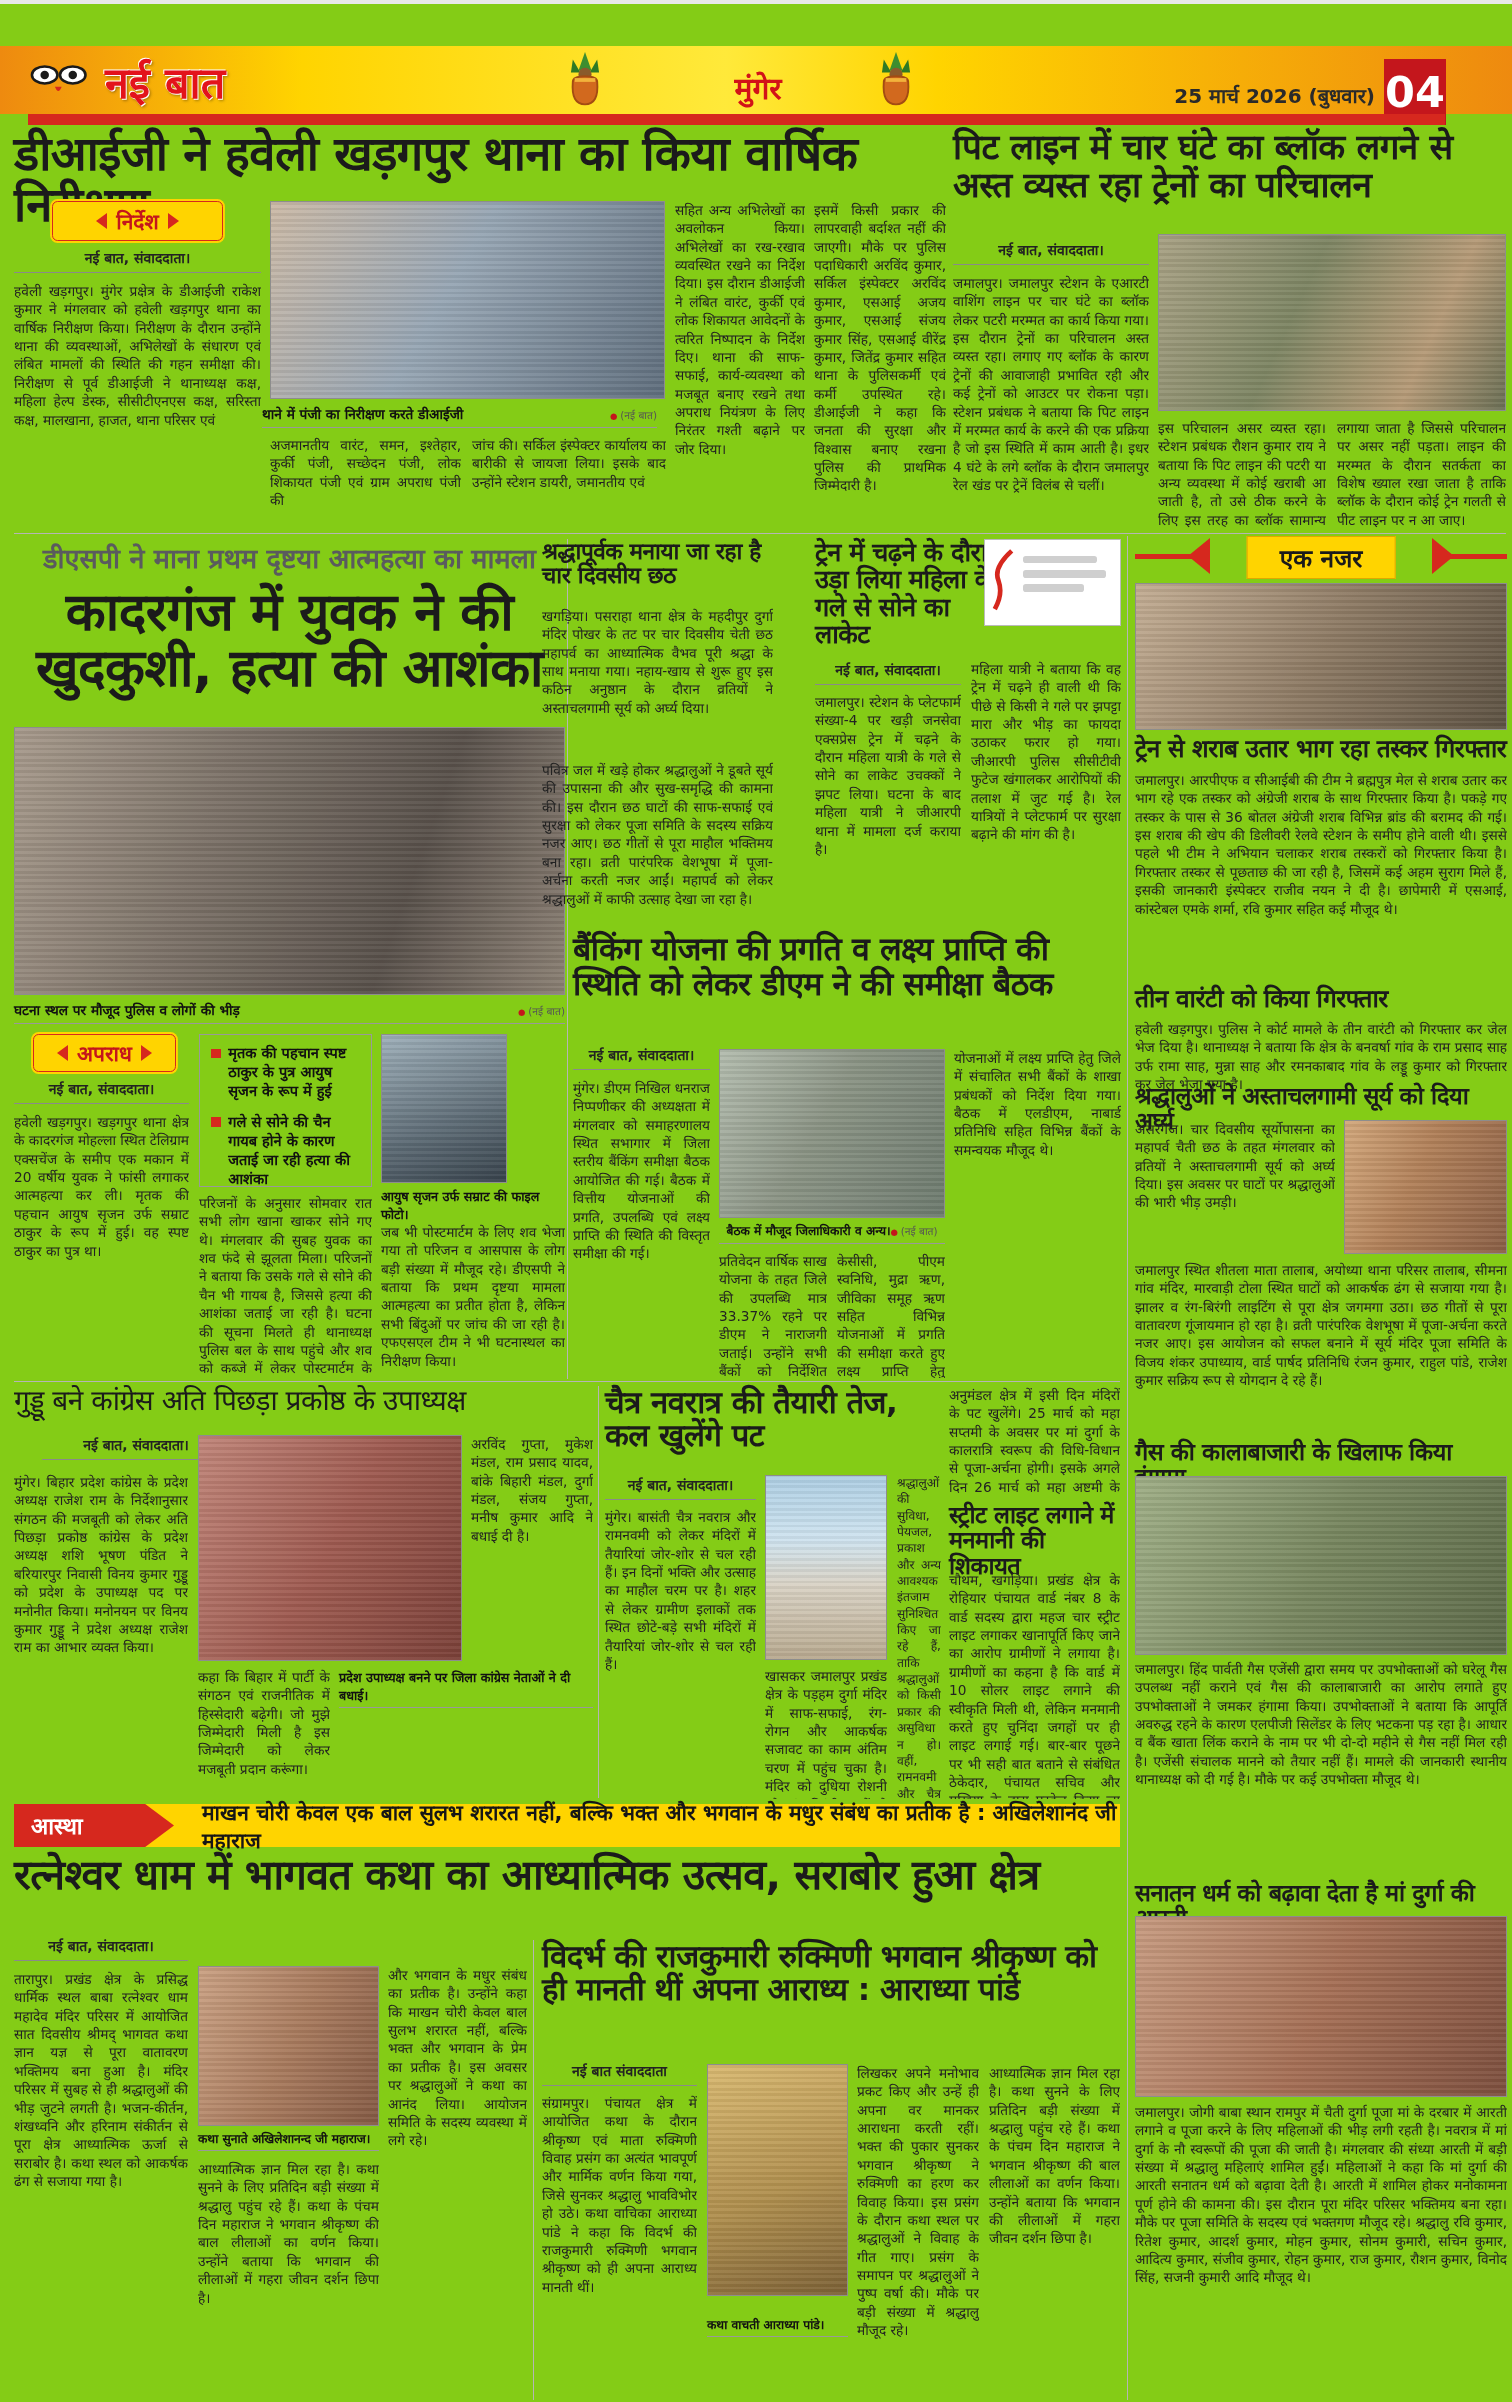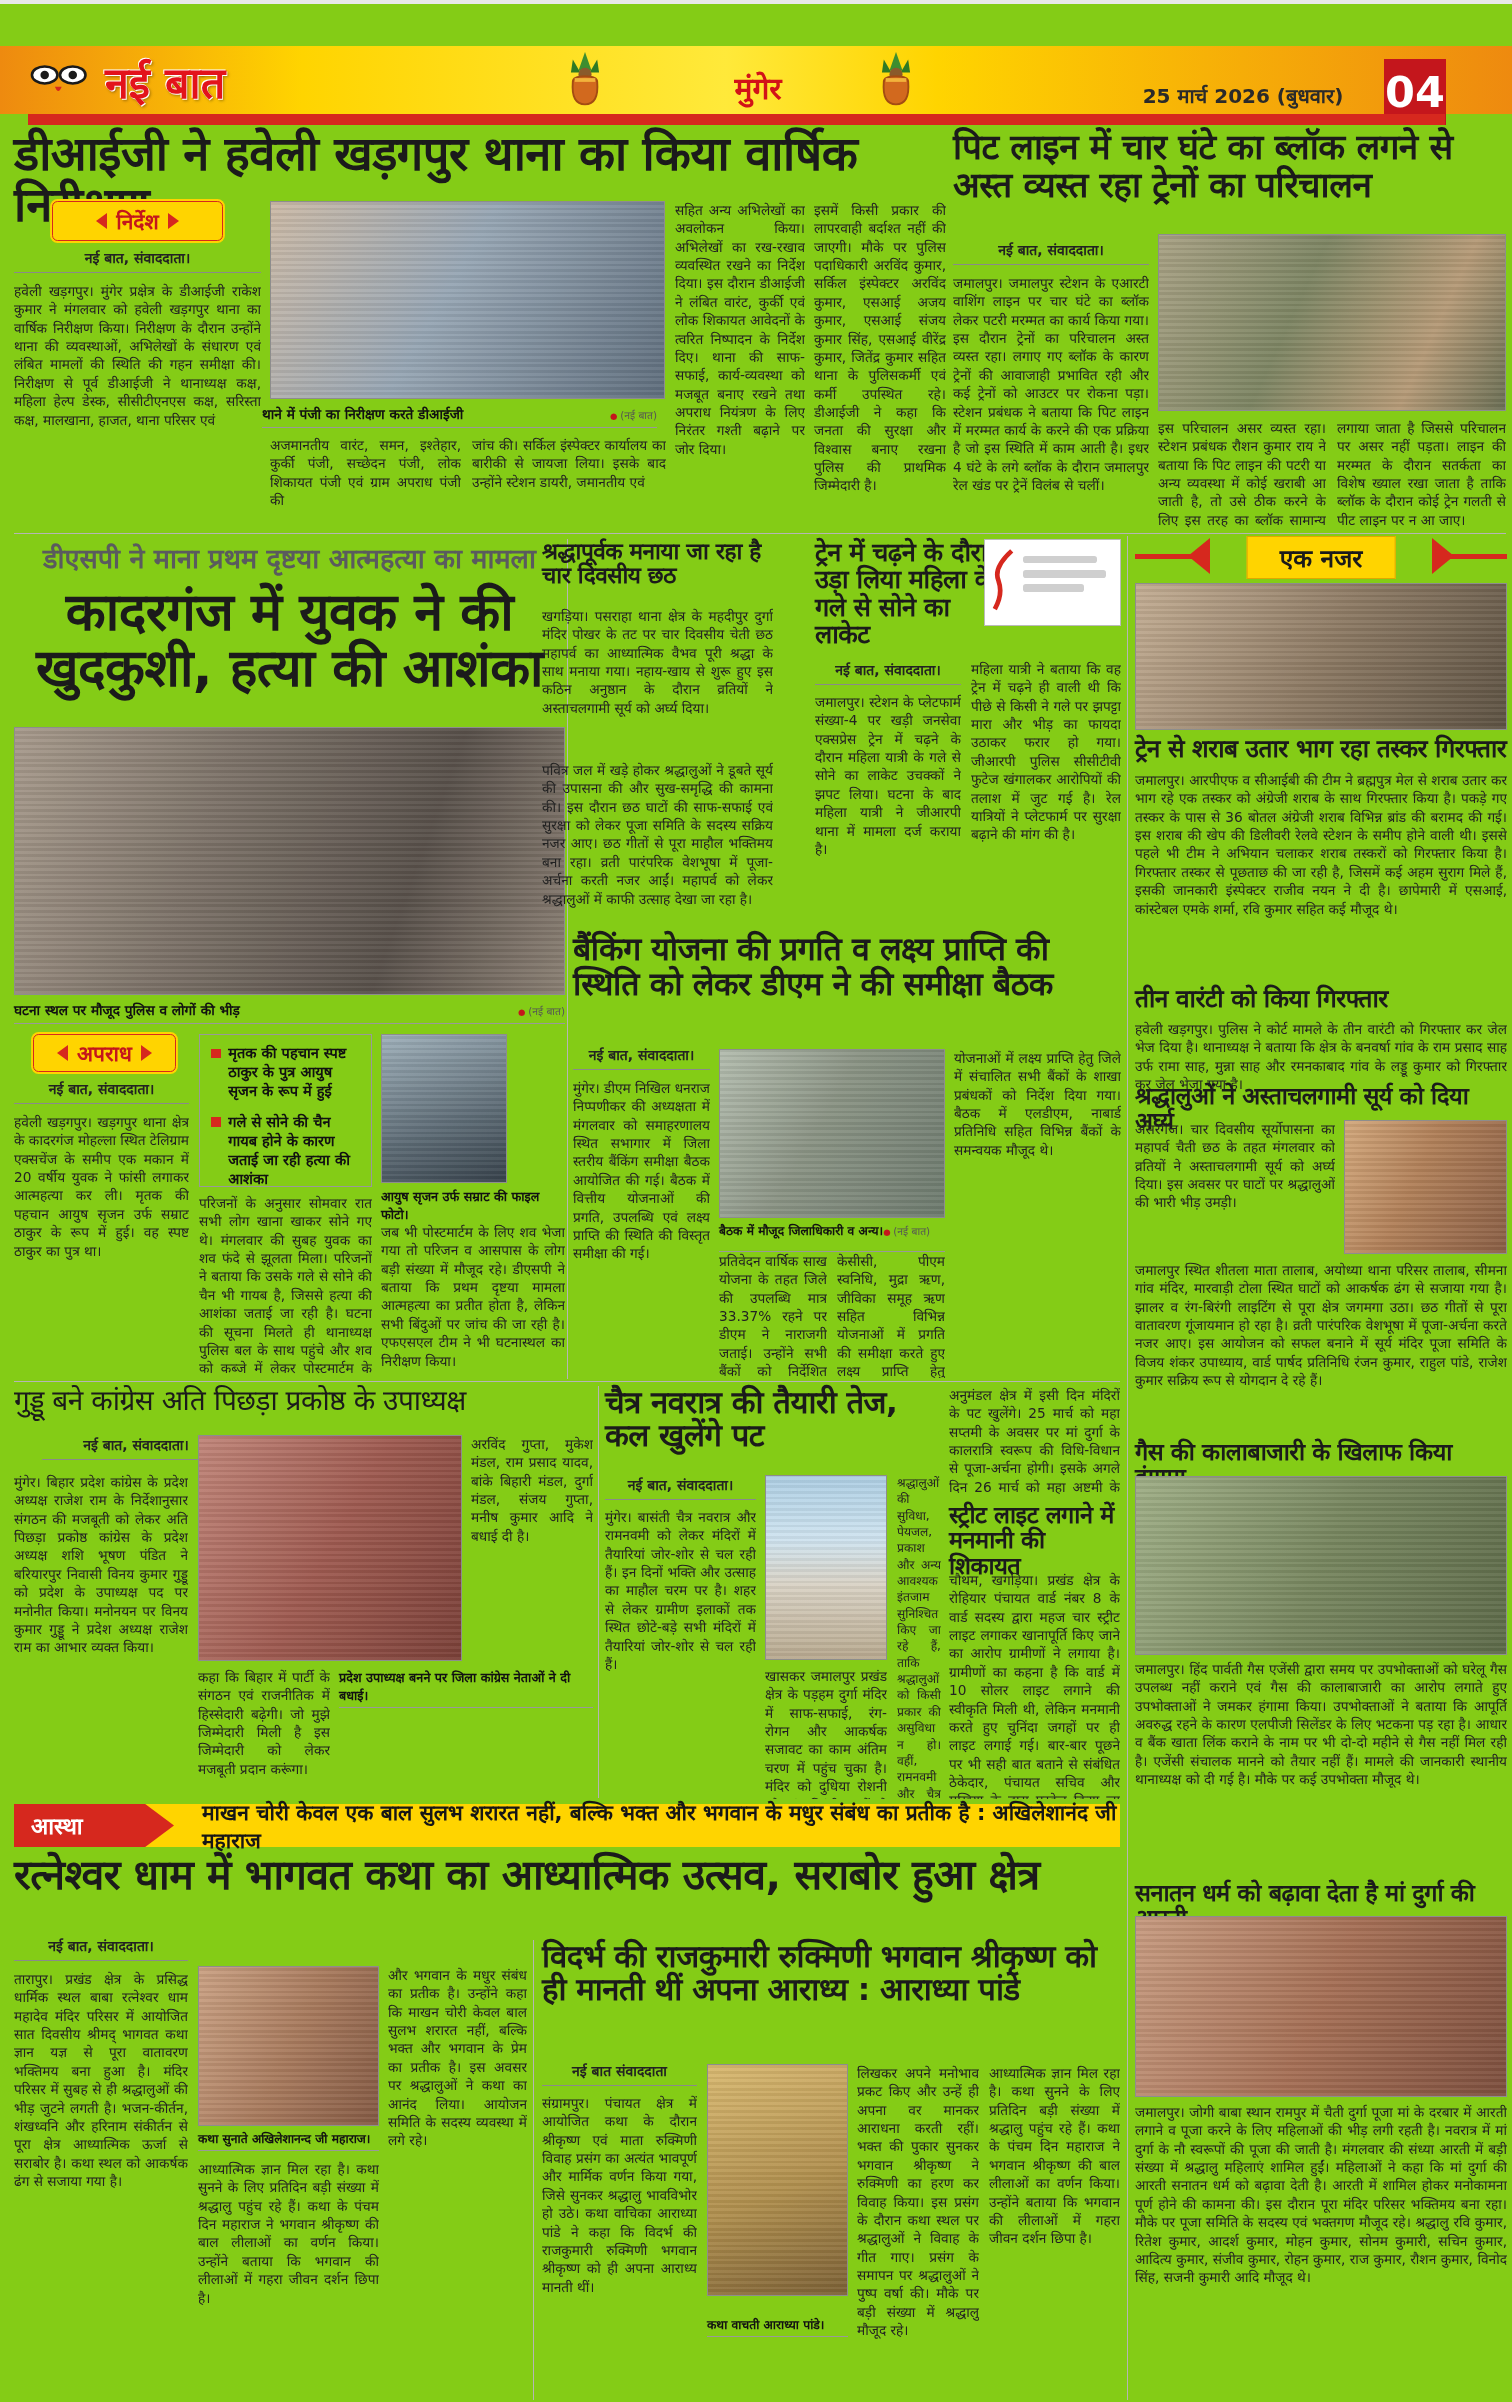--- a/index.html
+++ b/index.html
@@ -3,21 +3,21 @@
 <meta charset="utf-8">
 <style>
   html,body{margin:0;padding:0;background:#e8e8e8;}
   #page{position:relative;width:1512px;height:2402px;background:#84cc16;margin:4px auto;
         font-family:"DejaVu Sans",sans-serif;overflow:hidden;}
   .abs{position:absolute;}
   
   .masthead{background:linear-gradient(90deg,#ee8a0f 0%,#ffd400 20%,#ffe93a 48%,#ffd400 62%,#ee8a0f 100%);}
   .logo{color:#e3131b;font-weight:800;font-size:43px;text-shadow:0.9px 0.9px 0 #fff,-0.9px -0.9px 0 #fff,1.9px 1.9px 2.8px rgba(0,0,0,.35);}
   .edition{color:#d21218;font-weight:800;font-size:30px;text-align:center;}
-  .dateline{color:#2a2a2a;font-weight:700;font-size:20px;text-align:center;}
+  .dateline{color:#2a2a2a;font-weight:700;font-size:20px;text-align:right;}
   .pagebox{background:#c4161c;color:#fff;font-weight:800;font-size:43px;display:flex;align-items:center;justify-content:center;}
   .redbar{background:#d6281e;}
   
   .hl{color:#1b1b1b;font-weight:800;line-height:1.08;letter-spacing:-0.5px;margin:0;}
   .kicker{color:#5a5b5e;font-weight:800;text-align:center;}
   .byline{font-weight:700;text-align:center;font-size:14px;color:#222;border-bottom:0.9px solid #8a8a8a;padding-bottom:4.7px;}
   .body{font-size:13.7px;line-height:1.34;text-align:justify;color:#222;overflow:hidden;}
   .caption{font-weight:700;font-size:13.7px;color:#111;}
   .credit{font-weight:400;font-size:10.4px;color:#555;white-space:nowrap;}
   .credit::before{content:"● ";color:#c4161c;font-size:8.5px;}
@@ -181,21 +181,21 @@
     <div class="byline abs" style="left:0;top:121px;width:146px">नई बात, संवाददाता।</div>
     <p class="body abs" style="left:0;top:154px;width:146px;height:234px;margin:0">जमालपुर। स्टेशन के प्लेटफार्म संख्या-4 पर खड़ी जनसेवा एक्सप्रेस ट्रेन में चढ़ने के दौरान महिला यात्री के गले से सोने का लाकेट उचक्कों ने झपट लिया। घटना के बाद महिला यात्री ने जीआरपी थाना में मामला दर्ज कराया है।</p>
     <p class="body abs" style="left:156px;top:121px;width:150px;height:267px;margin:0">महिला यात्री ने बताया कि वह ट्रेन में चढ़ने ही वाली थी कि पीछे से किसी ने गले पर झपट्टा मारा और भीड़ का फायदा उठाकर फरार हो गया। जीआरपी पुलिस सीसीटीवी फुटेज खंगालकर आरोपियों की तलाश में जुट गई है। रेल यात्रियों ने प्लेटफार्म पर सुरक्षा बढ़ाने की मांग की है।</p>
   </section>
 
   <section class="abs" style="left:573px;top:928px;width:548px;height:446px">
     <h1 class="hl" style="font-size:32px">बैंकिंग योजना की प्रगति व लक्ष्य प्राप्ति की स्थिति को लेकर डीएम ने की समीक्षा बैठक</h1>
     <div class="byline abs" style="left:0;top:113px;width:137px">नई बात, संवाददाता।</div>
     <p class="body abs" style="left:0;top:147px;width:137px;height:299px;margin:0">मुंगेर। डीएम निखिल धनराज निप्पणीकर की अध्यक्षता में मंगलवार को समाहरणालय स्थित सभागार में जिला स्तरीय बैंकिंग समीक्षा बैठक आयोजित की गई। बैठक में वित्तीय योजनाओं की प्रगति, उपलब्धि एवं लक्ष्य प्राप्ति की स्थिति की विस्तृत समीक्षा की गई।</p>
     <div class="photo abs ph-meeting" style="left:146px;top:117px;width:226px;height:169px"></div>
-    <div class="abs" style="left:146px;top:290px;width:226px;display:flex;justify-content:flex-start;align-items:baseline;border-bottom:0.9px solid #999;padding-bottom:12px">
+    <div class="abs" style="left:146px;top:290px;width:226px;display:flex;justify-content:center;align-items:baseline;border-bottom:0.9px solid #999;padding-bottom:4px">
       <span class="caption" style="font-size:12.2px">बैठक में मौजूद जिलाधिकारी व अन्य।</span>
       <span class="credit">(नई बात)</span>
     </div>
     <p class="body abs" style="left:146px;top:320px;width:108px;height:126px;margin:0">प्रतिवेदन वार्षिक साख योजना के तहत जिले की उपलब्धि मात्र 33.37% रहने पर डीएम ने नाराजगी जताई। उन्होंने सभी बैंकों को निर्देशित किया कि ऋण स्वीकृति एवं वितरण में तेजी लाएं, ताकि 31 मार्च तक लक्ष्य की प्राप्ति हो सके।</p>
     <p class="body abs" style="left:264px;top:320px;width:108px;height:126px;margin:0">केसीसी, पीएम स्वनिधि, मुद्रा ऋण, जीविका समूह ऋण सहित विभिन्न योजनाओं में प्रगति की समीक्षा करते हुए लक्ष्य प्राप्ति हेतु आवश्यक निर्देश दिए गए।</p>
     <p class="body abs" style="left:381px;top:117px;width:167px;height:330px;margin:0">योजनाओं में लक्ष्य प्राप्ति हेतु जिले में संचालित सभी बैंकों के शाखा प्रबंधकों को निर्देश दिया गया। बैठक में एलडीएम, नाबार्ड प्रतिनिधि सहित विभिन्न बैंकों के समन्वयक मौजूद थे।</p>
   </section>
 
   <div class="hline abs" style="left:14px;top:1377px;width:1106px"></div>
 

